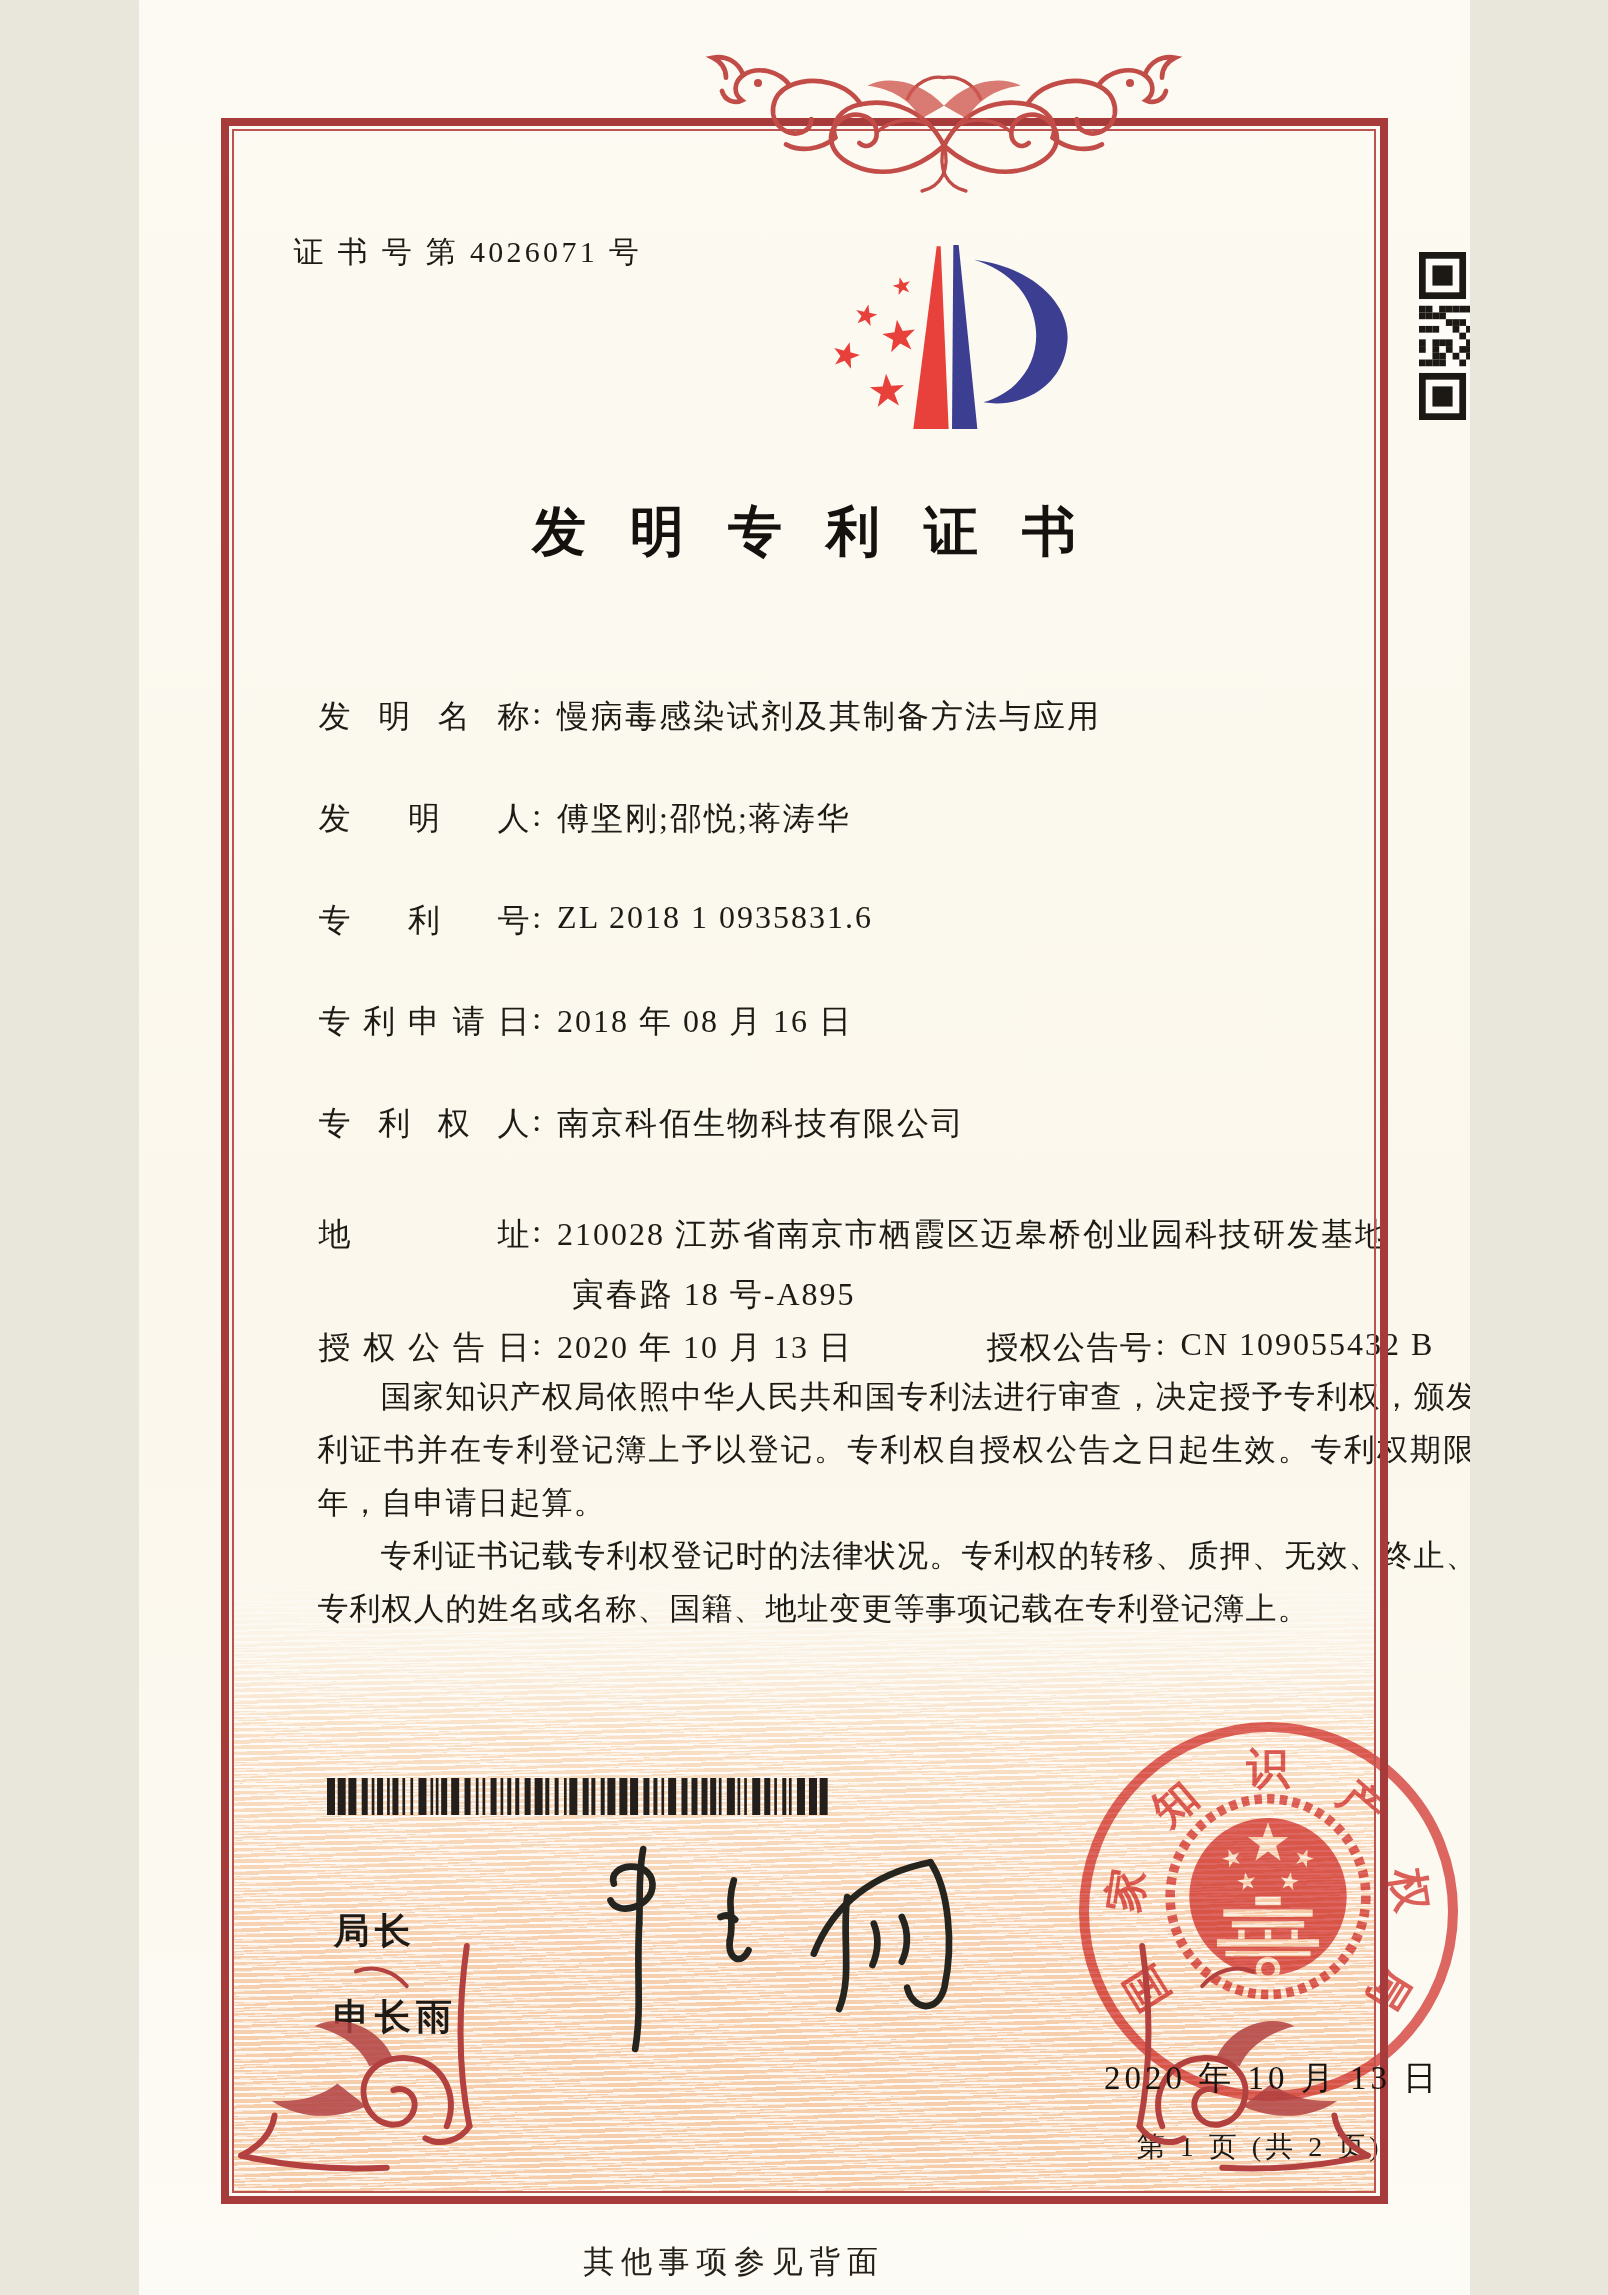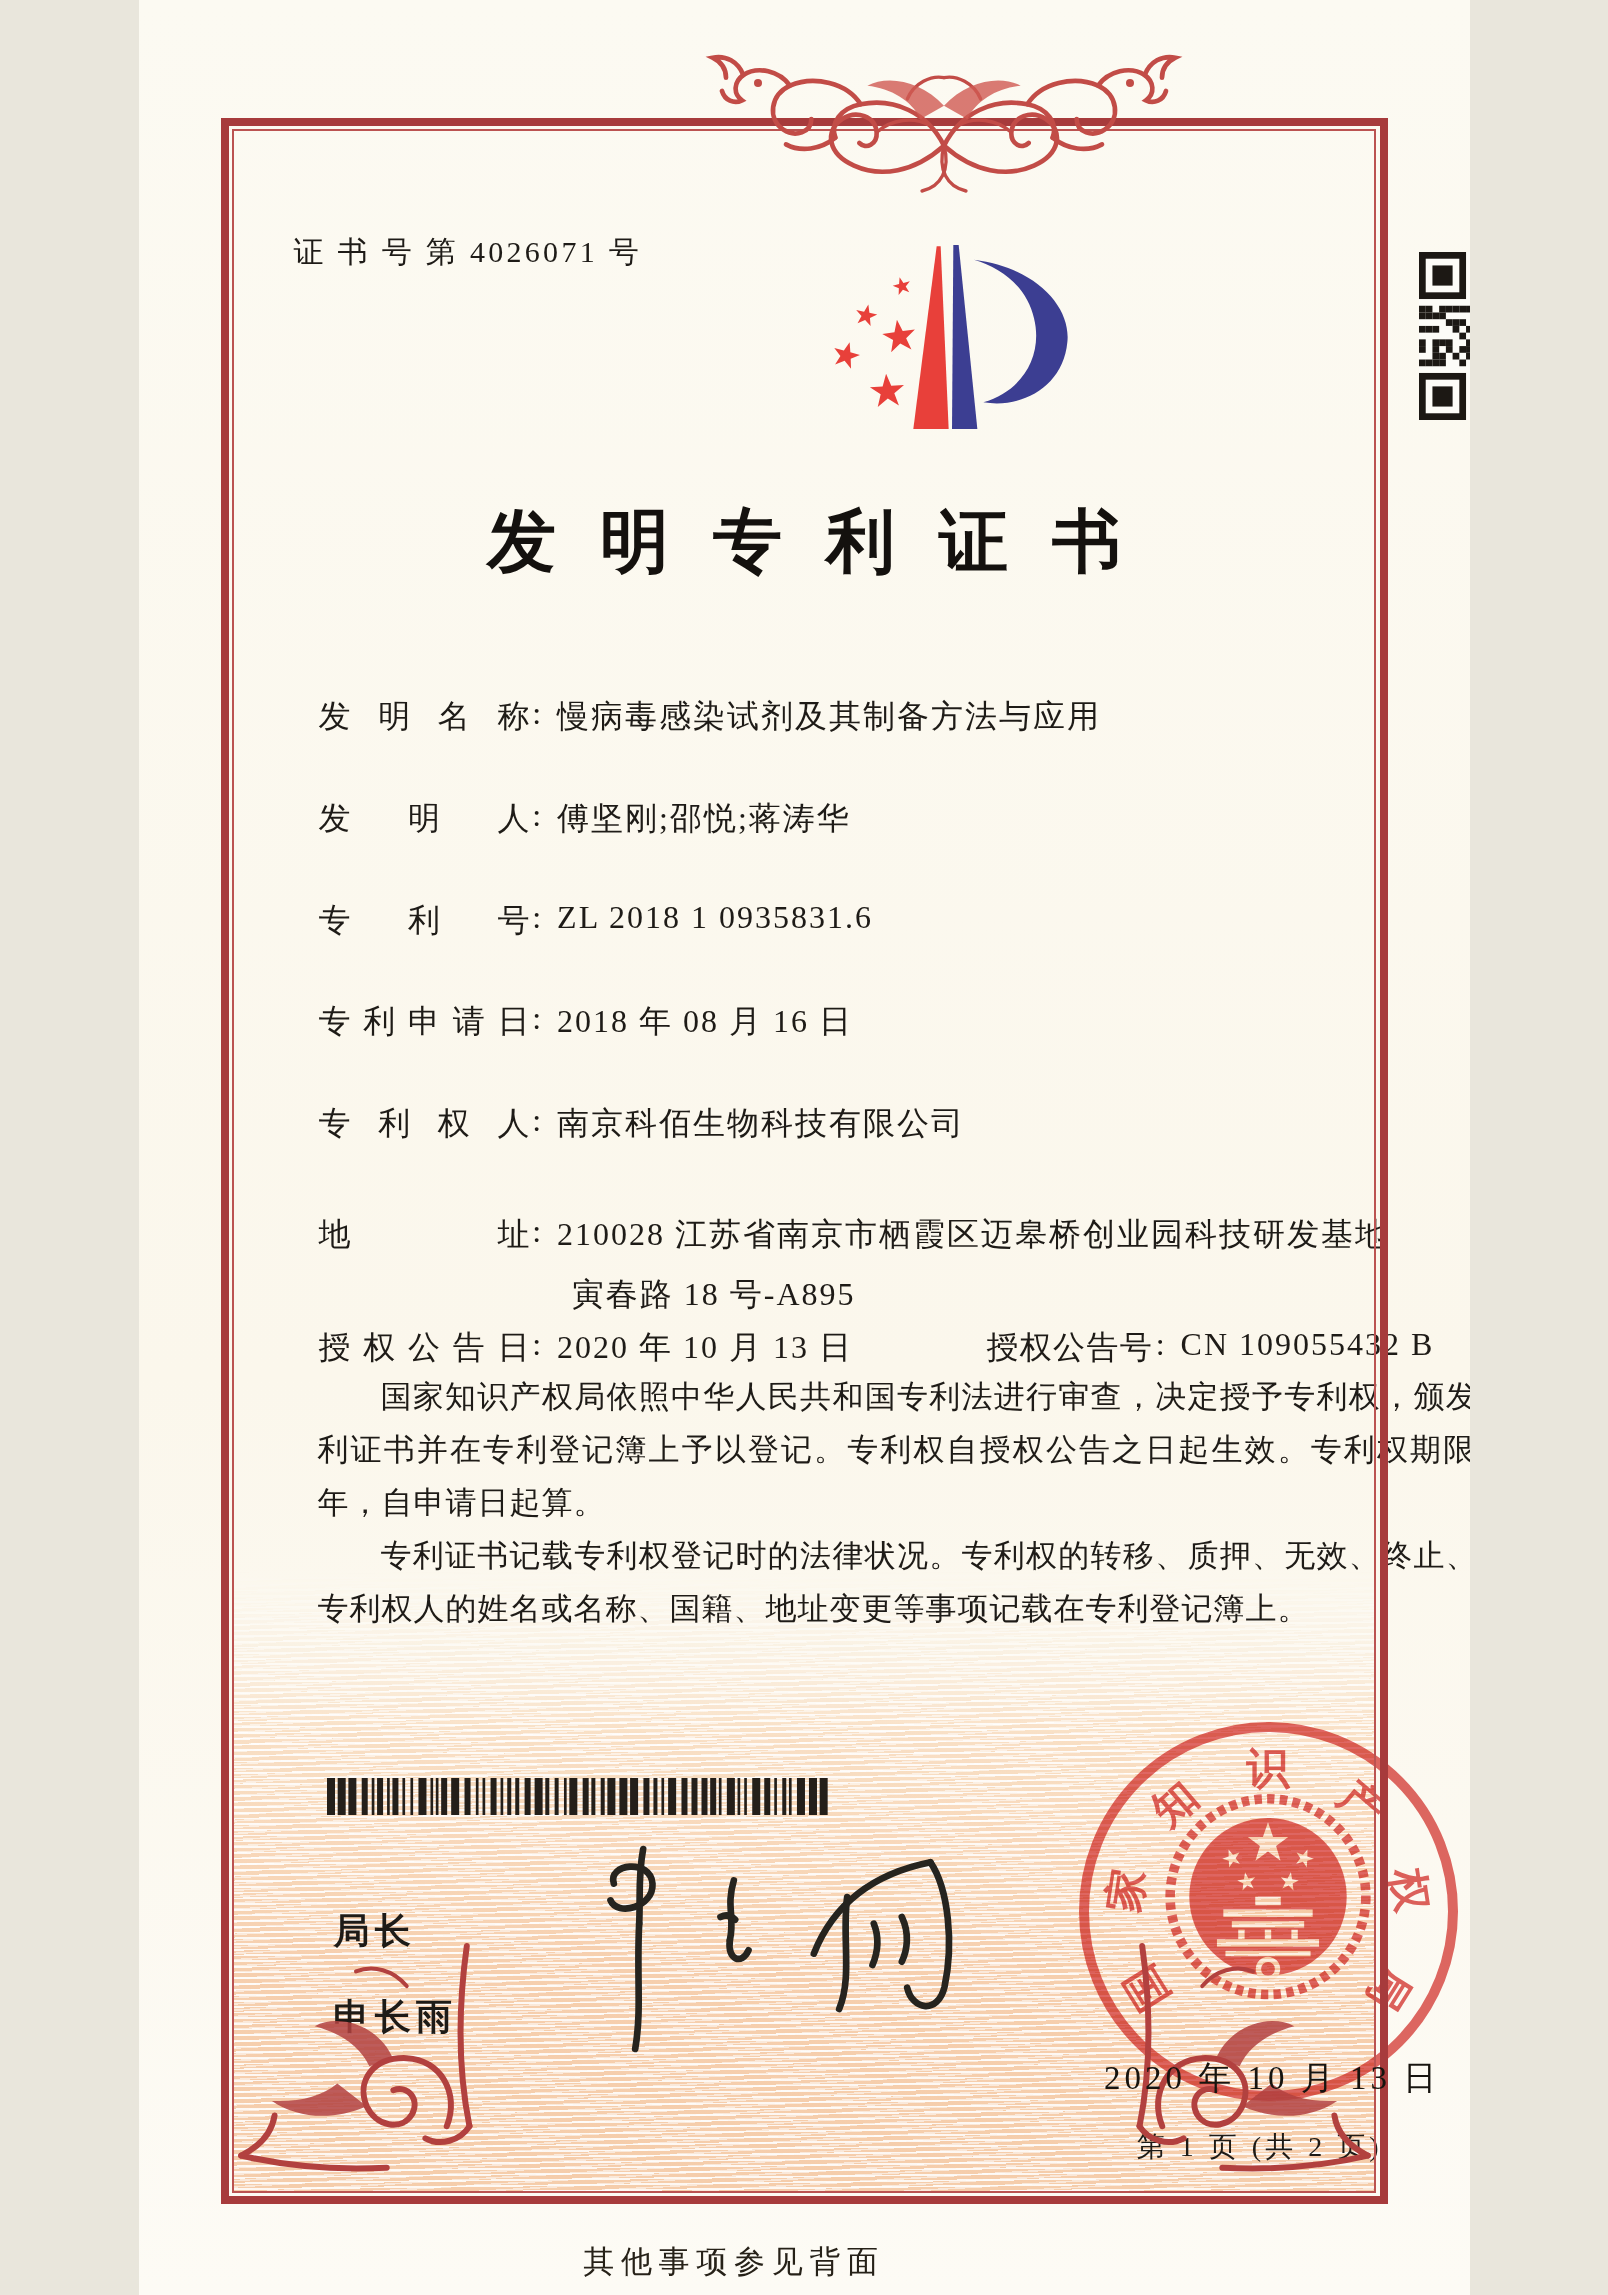--- a/index.html
+++ b/index.html
@@ -15,21 +15,21 @@
      background:
        repeating-linear-gradient(179.3deg, rgba(255,255,255,0) 0 4px, rgba(255,255,255,.85) 4px 5.7px),
        repeating-linear-gradient(176.6deg, rgba(255,255,255,0) 0 4.7px, rgba(255,255,255,.55) 4.7px 6.3px),
        linear-gradient(to bottom, rgba(248,216,184,.0) 0, rgba(247,211,176,.65) 160px, #f6cfae 401px, #f5cdab 100%);
      -webkit-mask-image:linear-gradient(to bottom,transparent,#000 174px);
      mask-image:linear-gradient(to bottom,transparent,#000 174px);}
   .cert-no{position:absolute;left:155px;top:232px;font-size:30px;letter-spacing:3.3px;z-index:2;}
   .logo{position:absolute;left:683px;top:242px;width:260px;height:198px;z-index:2;}
   .qr{position:absolute;left:1280px;top:252px;width:168px;height:168px;z-index:2;background:#fdfcf8;}
   .qr svg{width:100%;height:100%;display:block;}
-  .title{position:absolute;left:0;right:0;top:496px;text-align:center;font-size:69px;font-weight:600;
+  .title{position:absolute;left:0;right:0;top:496px;text-align:center;font-size:54px;font-weight:600;
          letter-spacing:44px;text-indent:44px;z-index:2;color:#14110e;}
   .row{position:absolute;left:180px;font-size:32px;z-index:2;white-space:nowrap;}
   .lab{display:inline-block;width:211px;text-align:justify;text-align-last:justify;vertical-align:top;}
   .colon{display:inline-block;margin:0 16px 0 2.7px;vertical-align:top;}
   .val{display:inline-block;letter-spacing:2px;vertical-align:top;white-space:normal;}
   .val .l2{margin-left:14.7px;margin-top:16px;}
   .pair2{position:absolute;left:668px;top:0;white-space:nowrap;text-align:right;}
   .pair2 .lab2{letter-spacing:1.3px;}
   .paras{position:absolute;left:179px;width:1257px;top:1370px;font-size:31px;line-height:53px;
          text-align:justify;z-index:2;}

